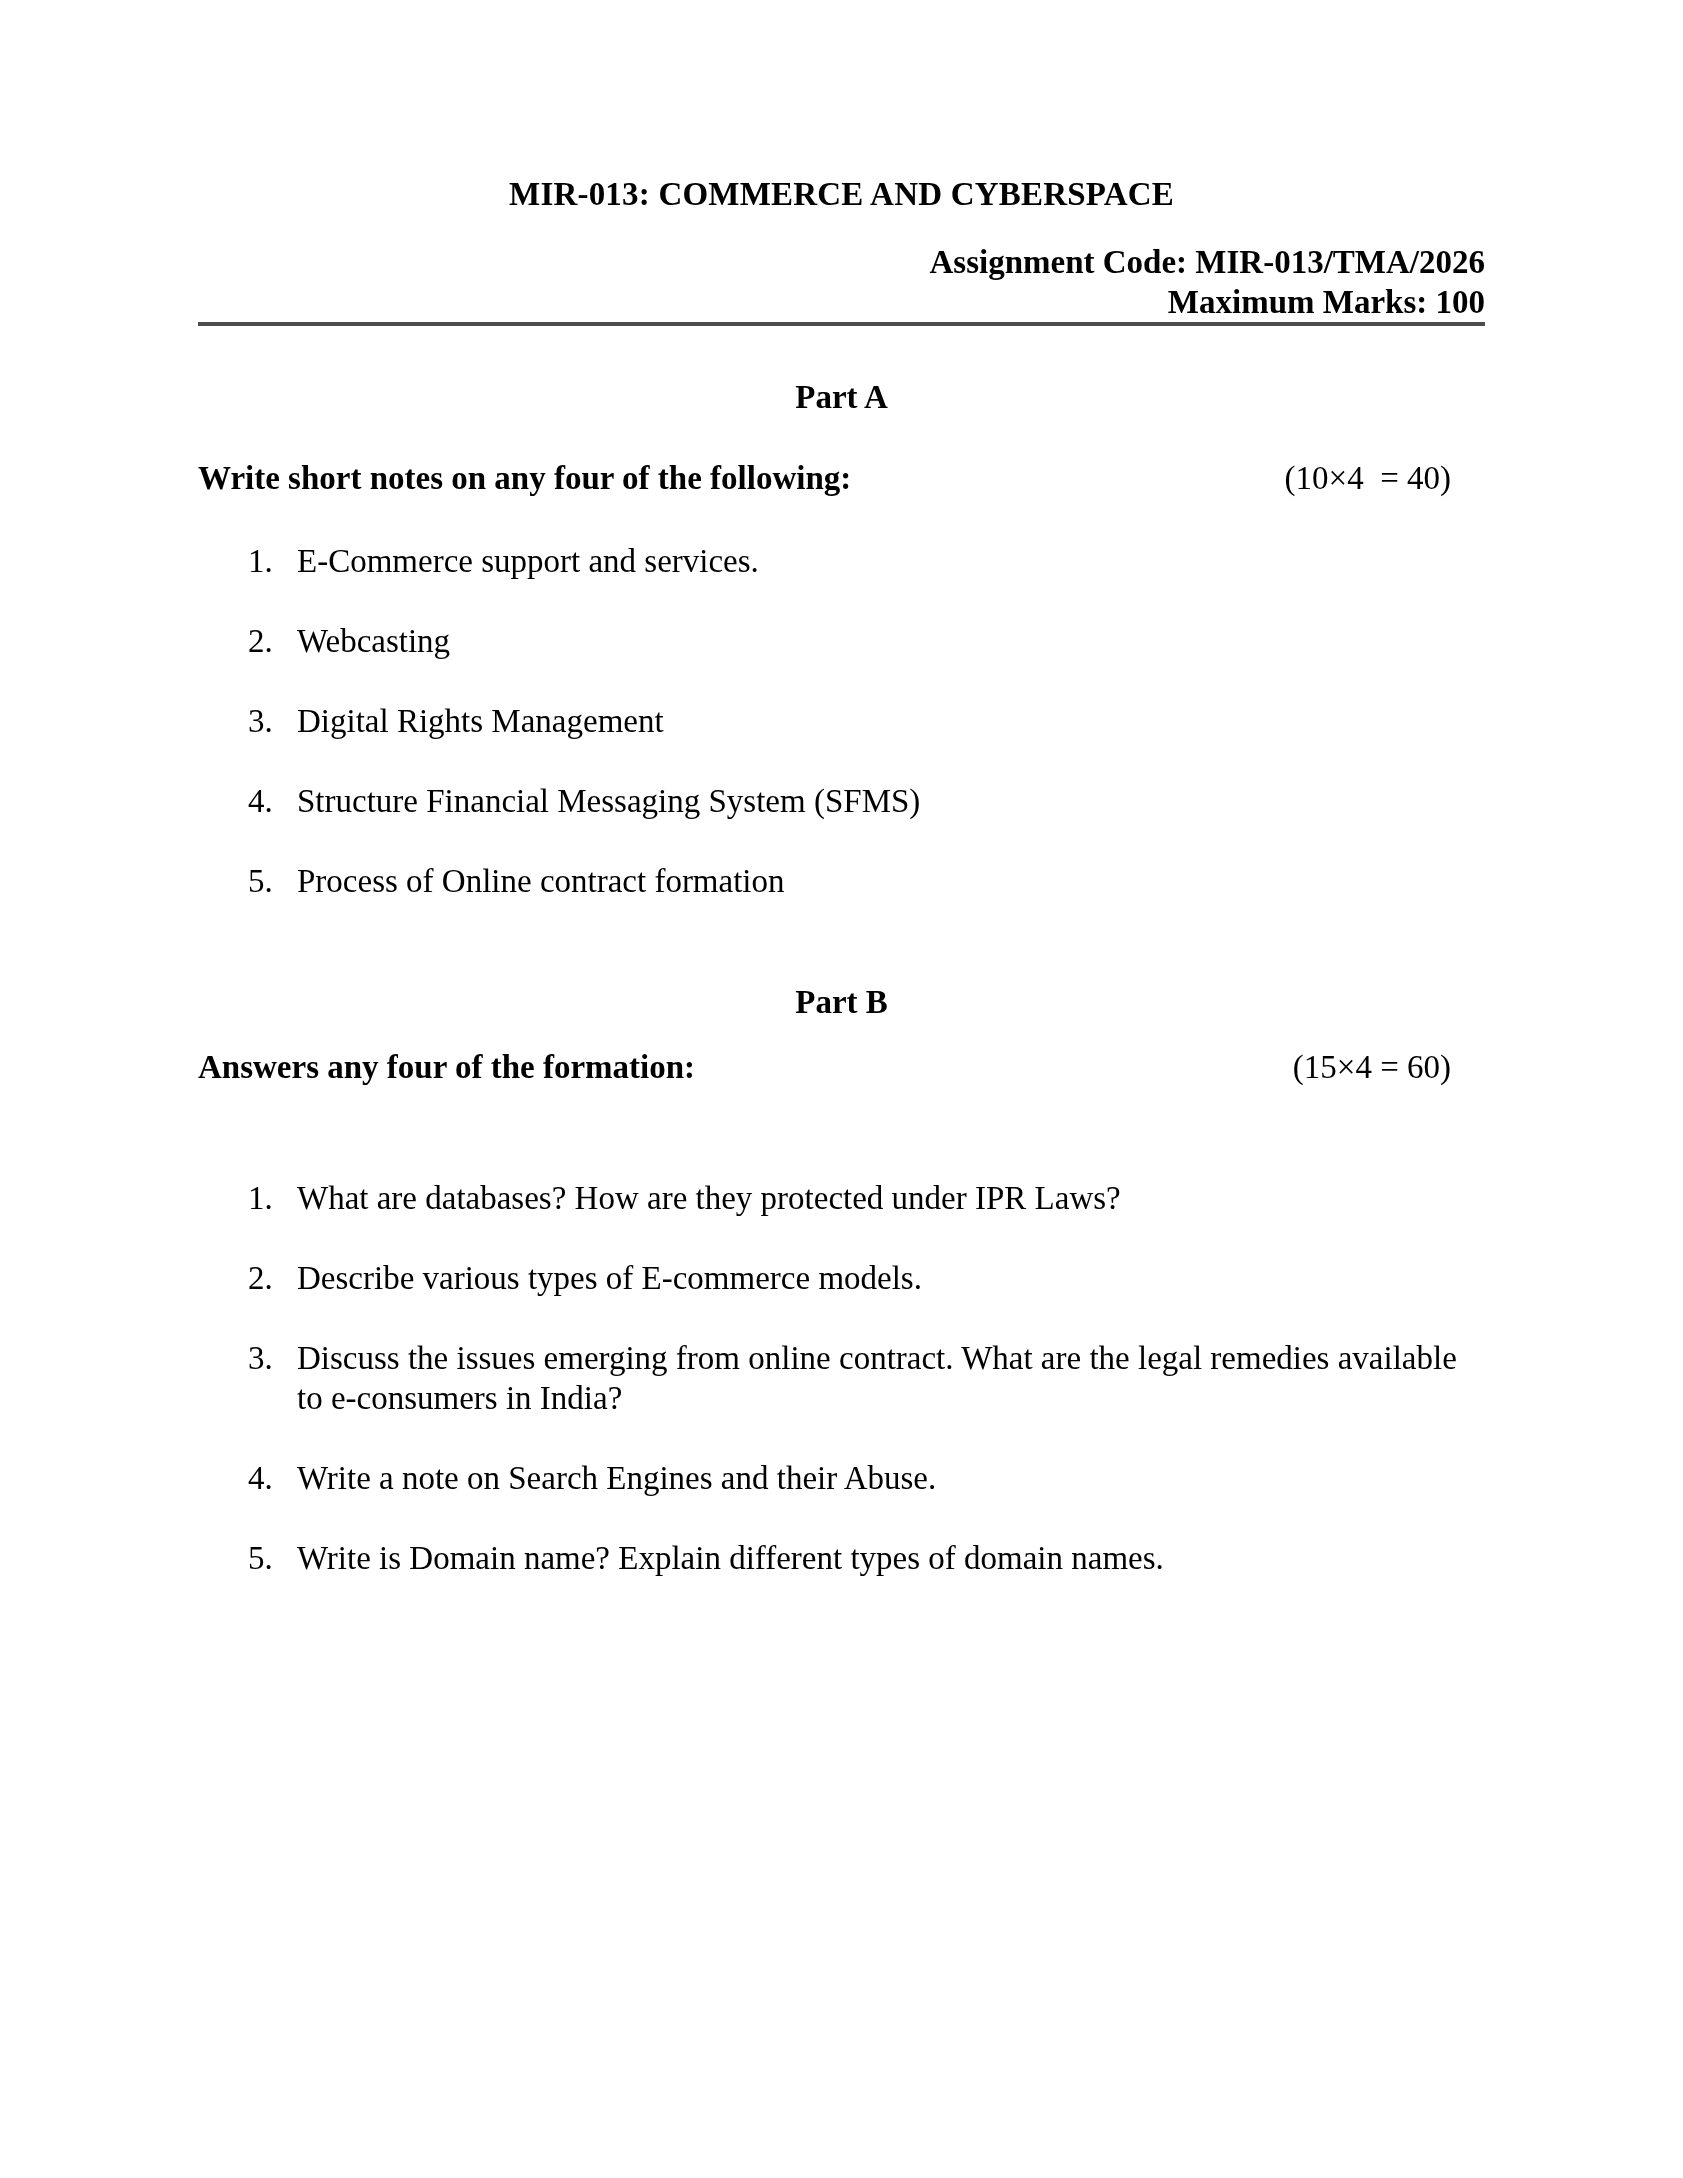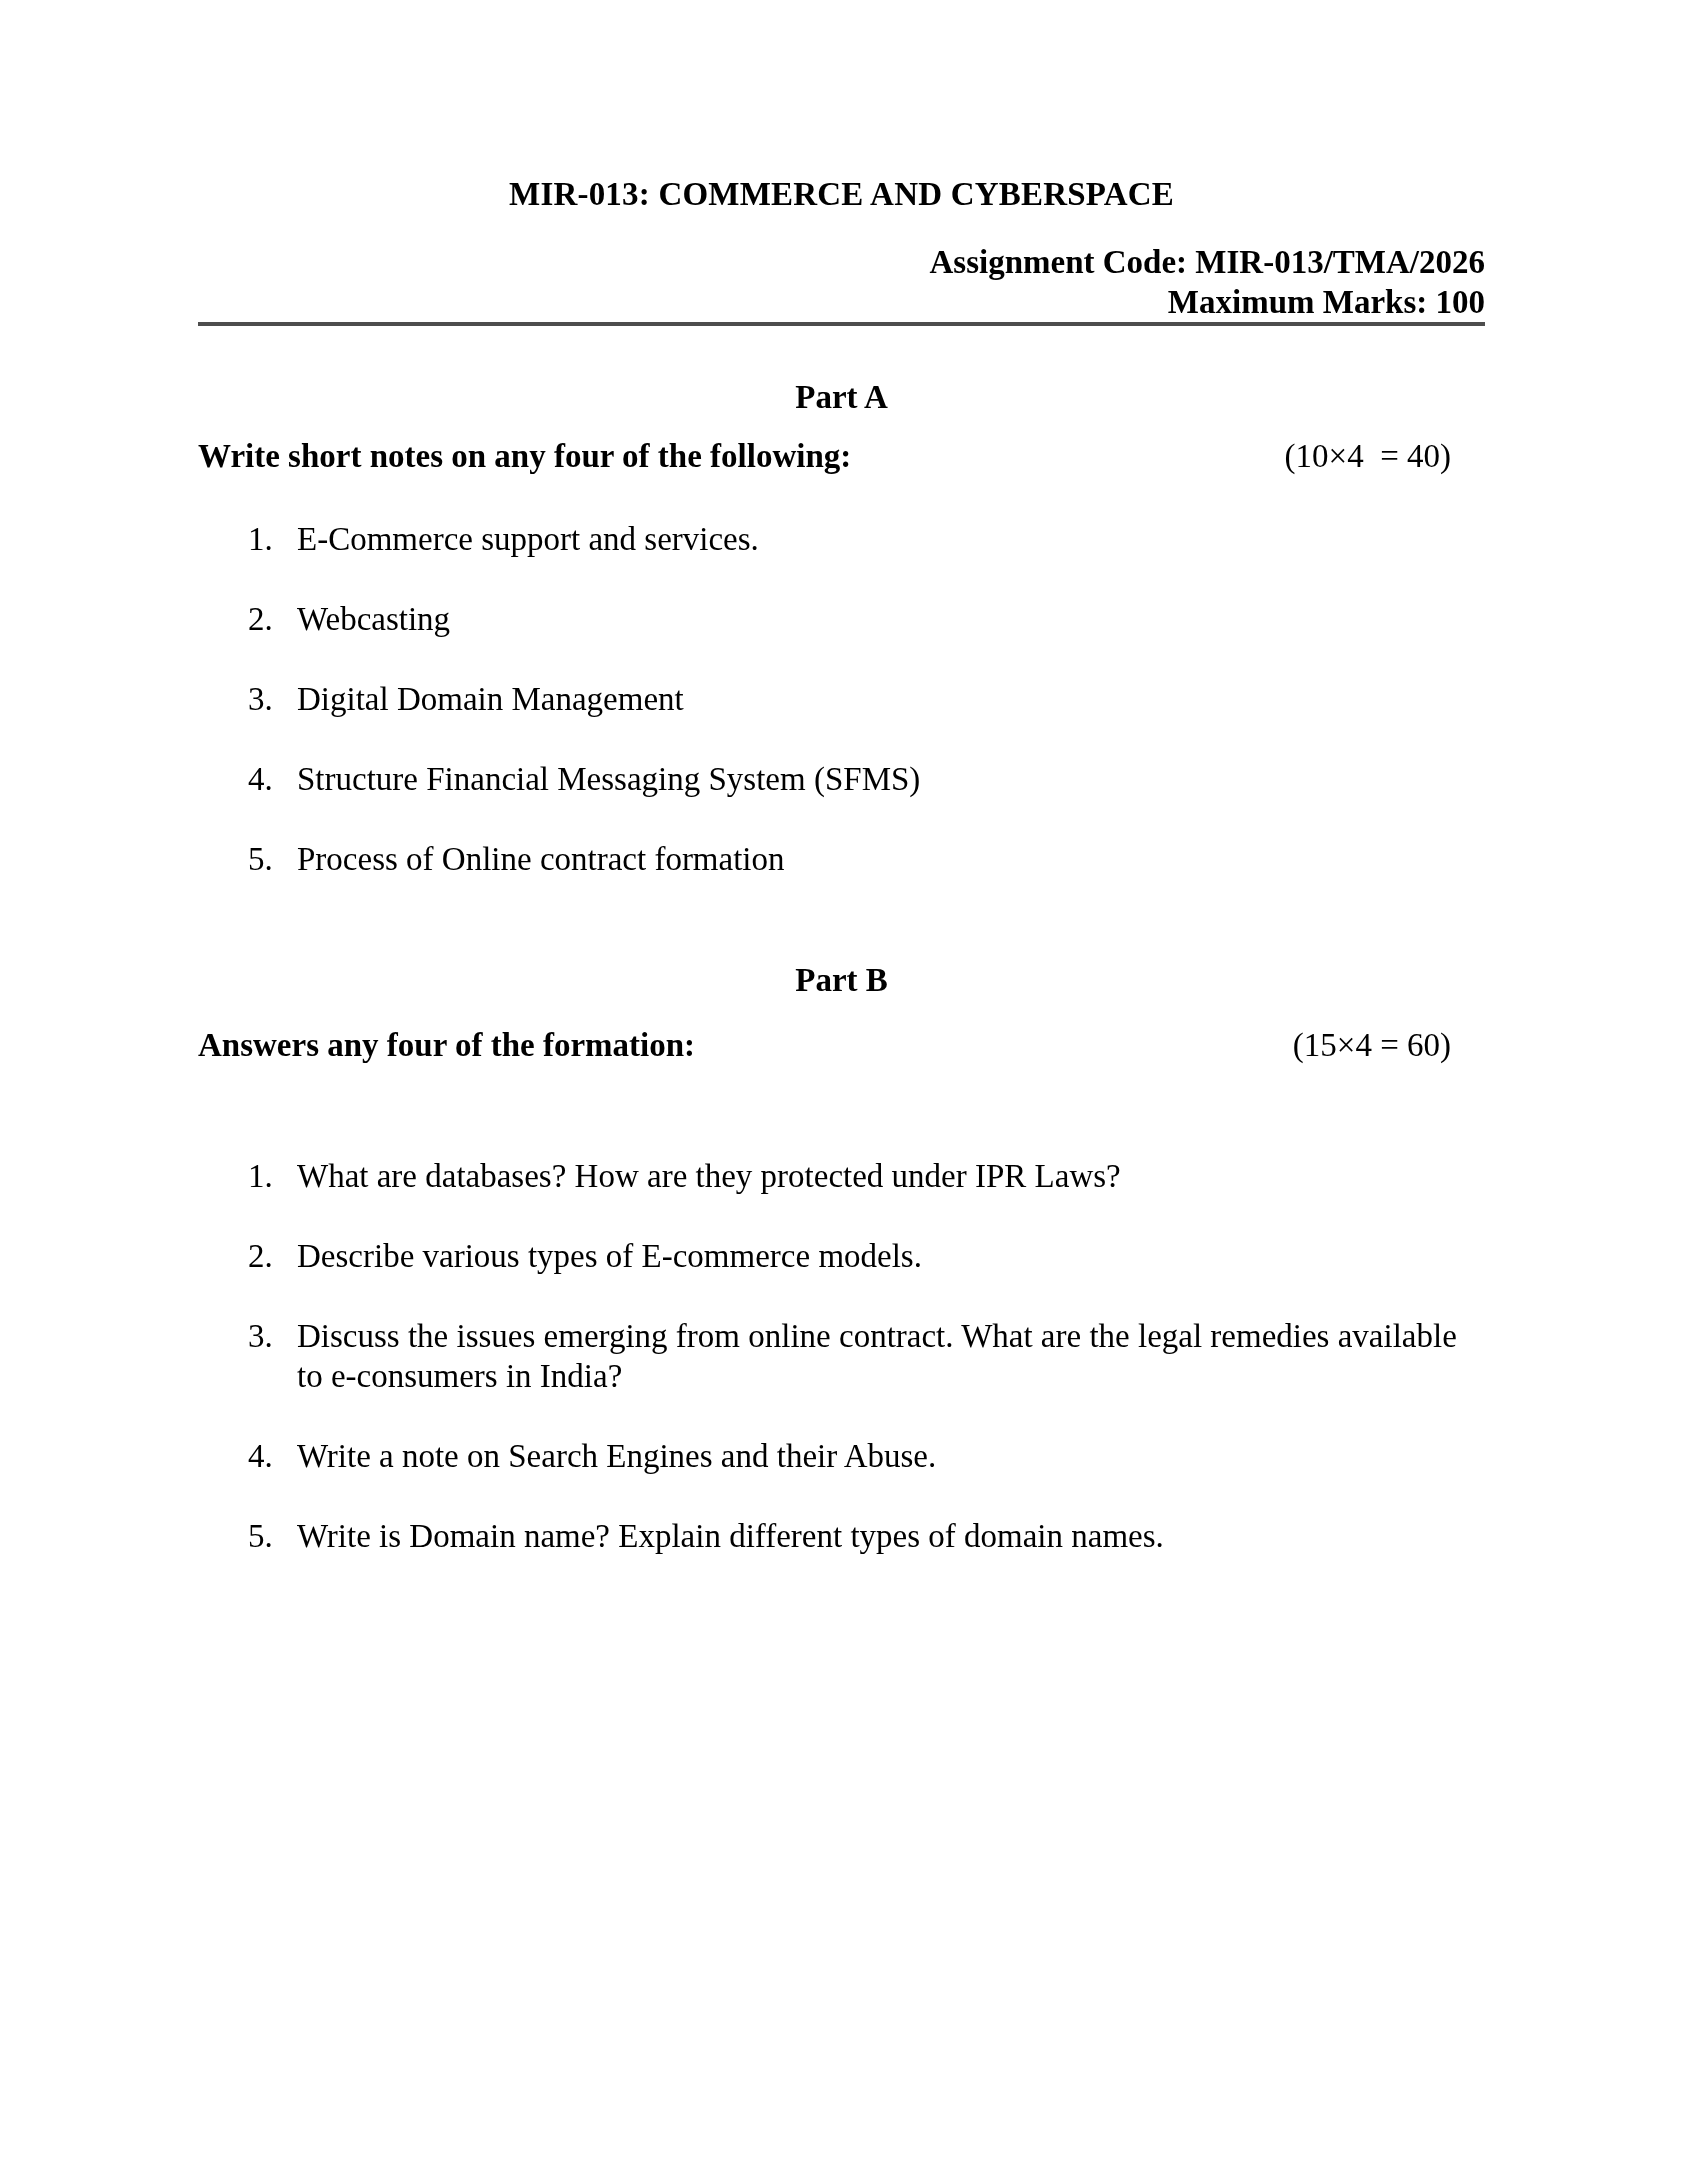--- a/index.html
+++ b/index.html
@@ -49,21 +49,21 @@
     margin: 51px 0 0 0;
     font-size: 33px;
     line-height: 40px;
     font-weight: bold;
     text-align: center;
   }
   .instruction-row {
     display: flex;
     justify-content: space-between;
     align-items: baseline;
-    margin-top: 19px;
+    margin-top: 41px;
     font-weight: bold;
   }
   .marks {
     font-weight: normal;
     padding-right: 34px;
     white-space: pre;
   }
   .questions {
     margin-top: 43px;
   }
@@ -110,21 +110,21 @@
       <div class="question">
         <span class="q-num">1.</span>
         <span class="q-text">E-Commerce support and services.</span>
       </div>
       <div class="question">
         <span class="q-num">2.</span>
         <span class="q-text">Webcasting</span>
       </div>
       <div class="question">
         <span class="q-num">3.</span>
-        <span class="q-text">Digital Domain Management</span>
+        <span class="q-text">Digital Rights Management</span>
       </div>
       <div class="question">
         <span class="q-num">4.</span>
         <span class="q-text">Structure Financial Messaging System (SFMS)</span>
       </div>
       <div class="question">
         <span class="q-num">5.</span>
         <span class="q-text">Process of Online contract formation</span>
       </div>
     </div>

